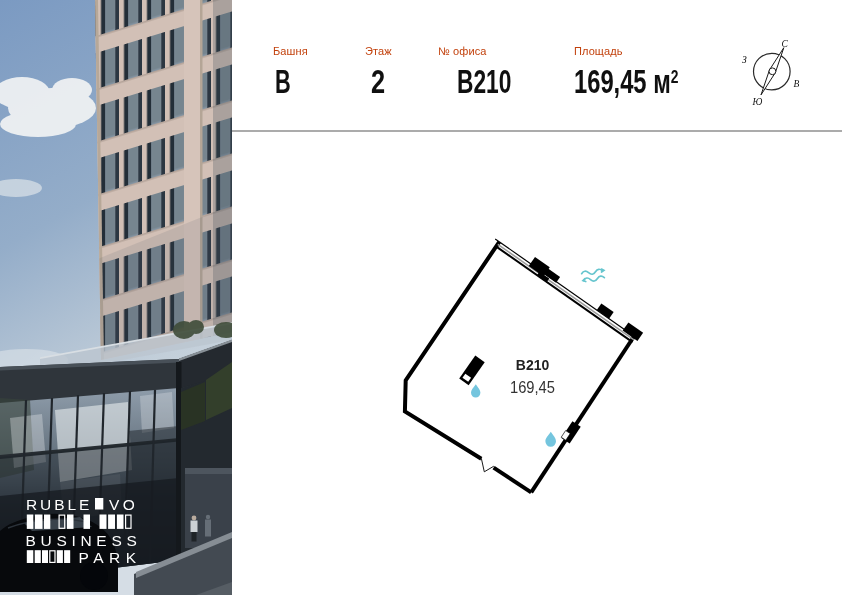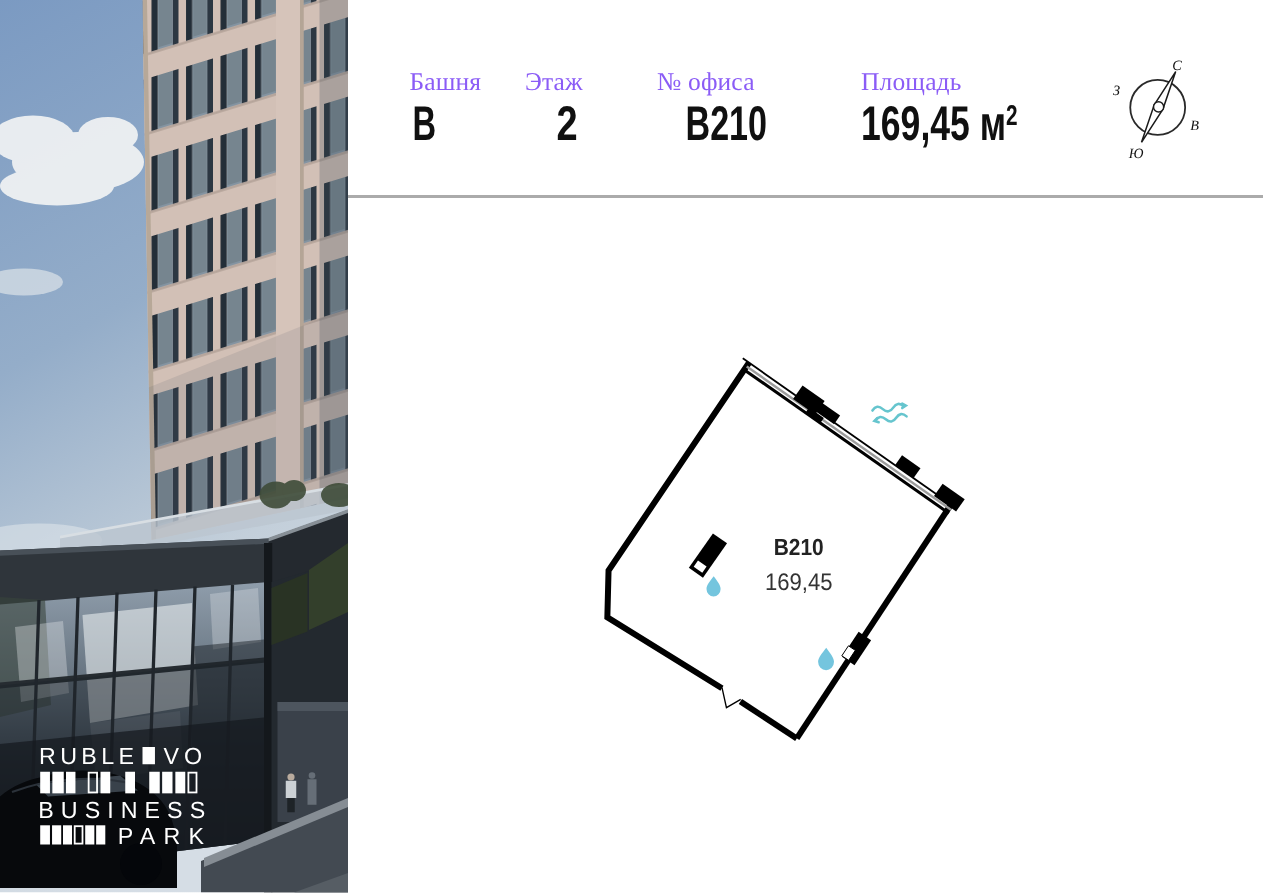--- a/index.html
+++ b/index.html
@@ -1,18 +1,18 @@
 <!DOCTYPE html>
 <html><head>
 <meta charset="utf-8">
 <style>
   html,body{margin:0;padding:0;}
   body{width:842px;height:595px;position:relative;background:#ffffff;overflow:hidden;
        font-family:"Liberation Sans", sans-serif;}
-  .lab{position:absolute;font-size:17px;color:#8b5cf6;letter-spacing:0.1px;font-family:Liberation Serif, serif;}
+  .lab{position:absolute;font-size:11px;color:#c2410c;letter-spacing:0.1px;}
   .val{position:absolute;font-size:32.5px;font-weight:700;color:#101010;
        transform-origin:0 0;white-space:nowrap;line-height:1;}
 </style>
 </head>
 <body>
 
 <div style="position:absolute;left:0;top:0;width:232px;height:559px;">
 <svg width="232" height="595" viewBox="0 0 232 595">
   <defs>
     <linearGradient id="sky" x1="0" y1="0" x2="0.22" y2="1">
@@ -167,21 +167,21 @@
     <rect x="64.1" y="550.2" width="6.1" height="12.8"></rect>
     <text x="78.5" y="562.5" font-size="15.5" letter-spacing="5.5">PARK</text>
   </g>
 </svg>
 </div>
 
 <div class="lab" style="left:273px;top:45px;">Башня</div>
 
 <div class="val" style="left:274.5px;top:66px;transform:scaleX(0.67);">В</div>
 
-<div class="lab" style="left:350px;top:45px;">Этаж</div>
+<div class="lab" style="left:365px;top:45px;">Этаж</div>
 
 <div class="val" style="left:371px;top:66px;transform:scaleX(0.78);">2</div>
 
 <div class="lab" style="left:438px;top:45px;">№ офиса</div>
 
 <div class="val" style="left:456.5px;top:66px;transform:scaleX(0.70);">В210</div>
 
 <div class="lab" style="left:574px;top:45px;">Площадь</div>
 
 <div class="val" style="left:574px;top:66px;transform:scaleX(0.73);">169,45 м<span style="font-size:19px;vertical-align:10px;">2</span></div>

